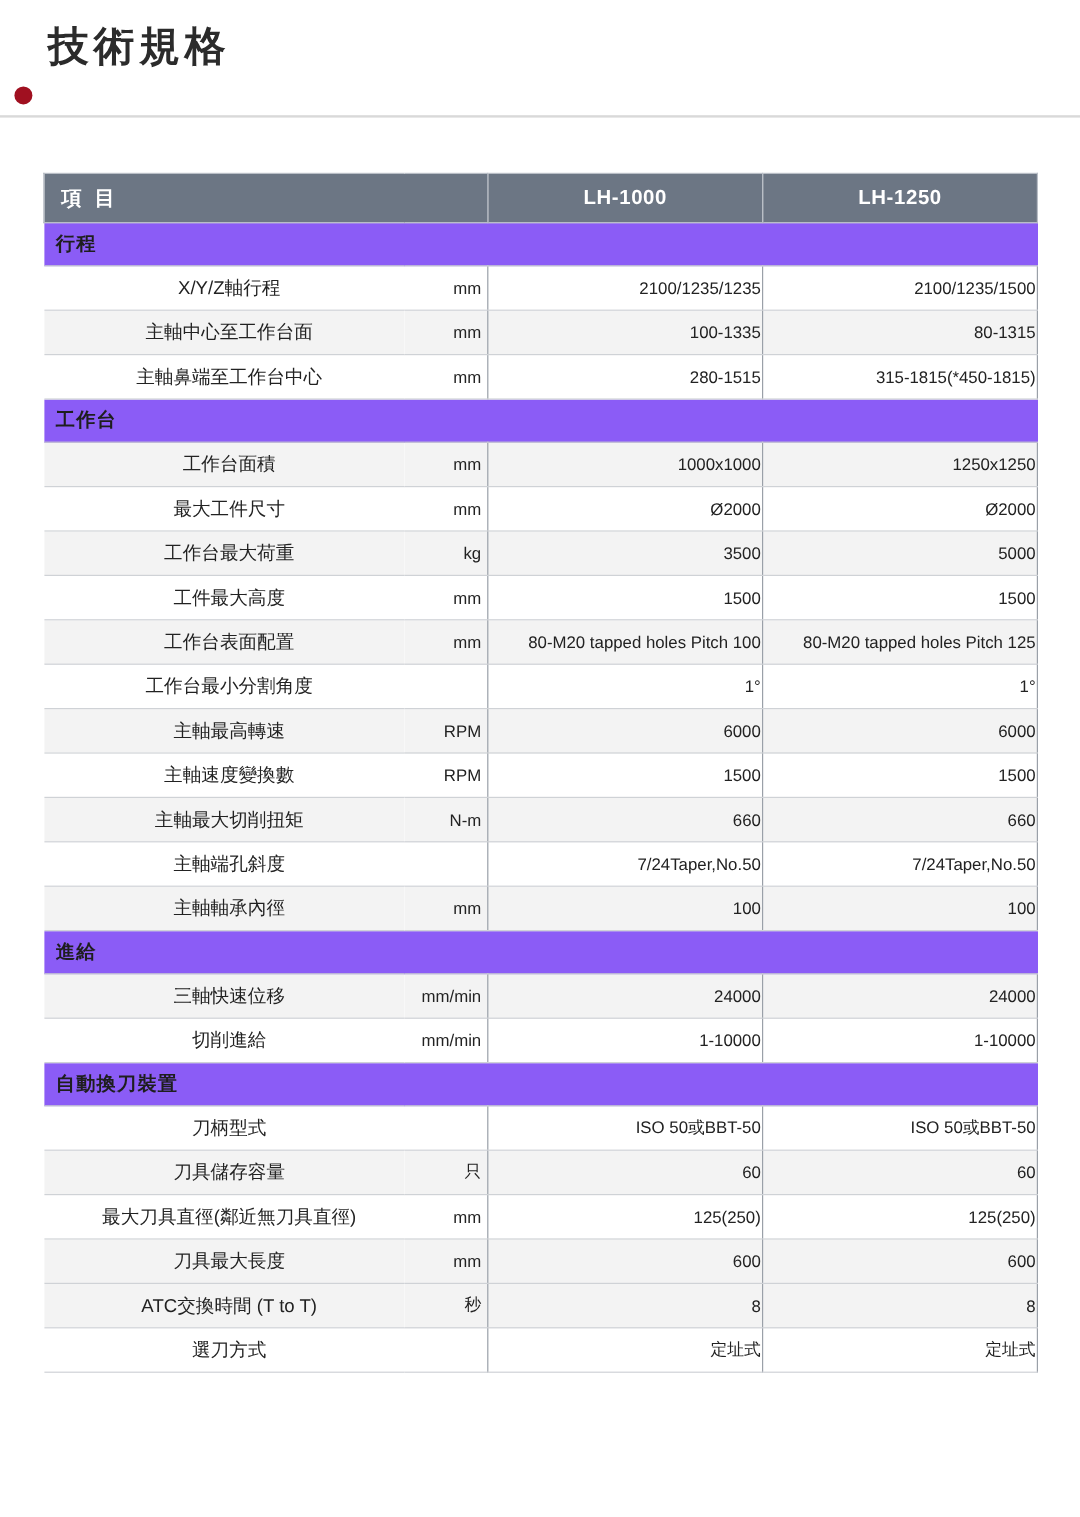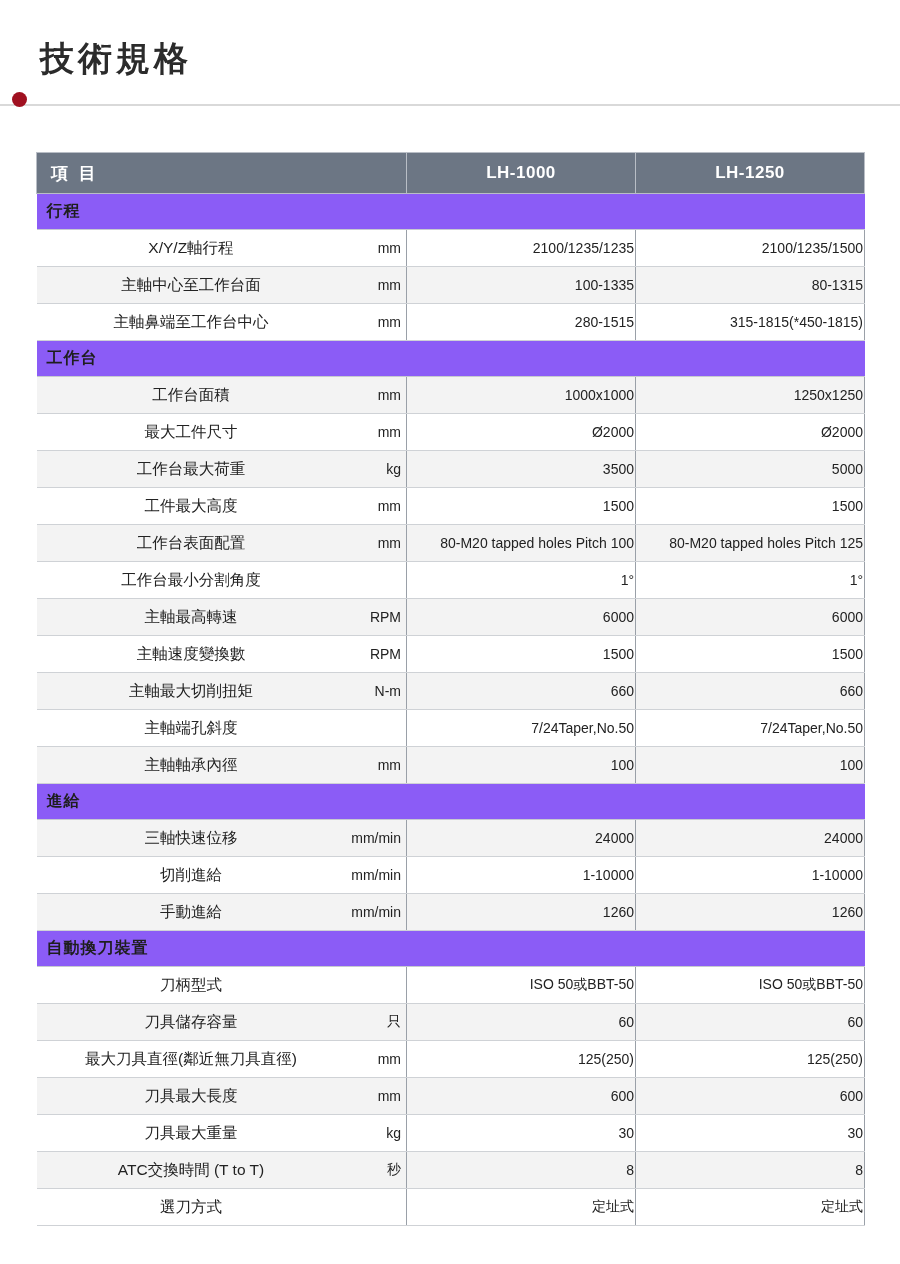--- a/index.html
+++ b/index.html
@@ -12,24 +12,23 @@
     background: #ffffff;
     font-family: "Liberation Sans", "DejaVu Sans", sans-serif;
     color: #222222;
     position: relative;
     overflow: hidden;
   }
 
   
   .page-header {
     position: relative;
-    height: 86px;
+    height: 98px;
     border-bottom: 2px solid #d9d9d9;
     box-sizing: border-box;
-    margin-top: 20px;
   }
   .page-title {
     position: absolute;
     left: 40px;
     top: 16px;
     font-size: 34px;
     font-weight: bold;
     letter-spacing: 4px;
     color: #2b2b2b;
   }
@@ -245,26 +244,20 @@
           <td class="unit">mm/min</td>
           <td class="val first">24000</td>
           <td class="val">24000</td>
         </tr>
         <tr class="data plain">
           <td class="item">切削進給</td>
           <td class="unit">mm/min</td>
           <td class="val first">1-10000</td>
           <td class="val">1-10000</td>
         </tr>
-        <tr class="data alt">
-          <td class="item">手動進給</td>
-          <td class="unit">mm/min</td>
-          <td class="val first">1260</td>
-          <td class="val">1260</td>
-        </tr>
         <tr class="group">
           <td colspan="4">自動換刀裝置</td>
         </tr>
         <tr class="data plain">
           <td class="item">刀柄型式</td>
           <td class="unit"></td>
           <td class="val first">ISO 50或BBT-50</td>
           <td class="val">ISO 50或BBT-50</td>
         </tr>
         <tr class="data alt">
@@ -278,26 +271,20 @@
           <td class="unit">mm</td>
           <td class="val first">125(250)</td>
           <td class="val">125(250)</td>
         </tr>
         <tr class="data alt">
           <td class="item">刀具最大長度</td>
           <td class="unit">mm</td>
           <td class="val first">600</td>
           <td class="val">600</td>
         </tr>
-        <tr class="data plain">
-          <td class="item">刀具最大重量</td>
-          <td class="unit">kg</td>
-          <td class="val first">30</td>
-          <td class="val">30</td>
-        </tr>
         <tr class="data alt">
           <td class="item">ATC交換時間 (T to T)</td>
           <td class="unit">秒</td>
           <td class="val first">8</td>
           <td class="val">8</td>
         </tr>
         <tr class="data plain">
           <td class="item">選刀方式</td>
           <td class="unit"></td>
           <td class="val first">定址式</td>

